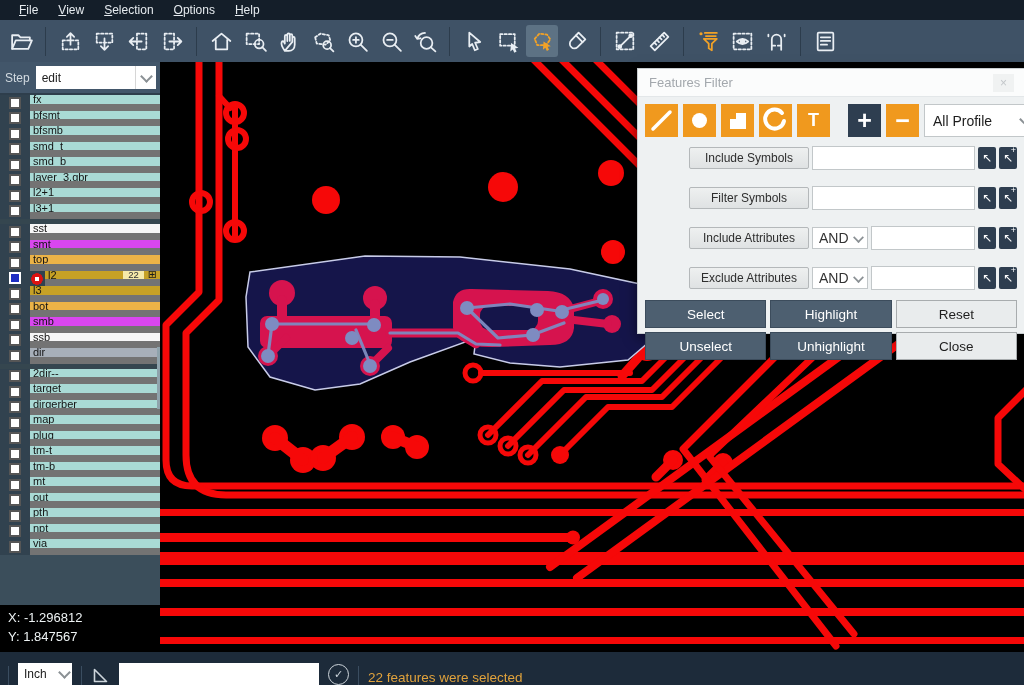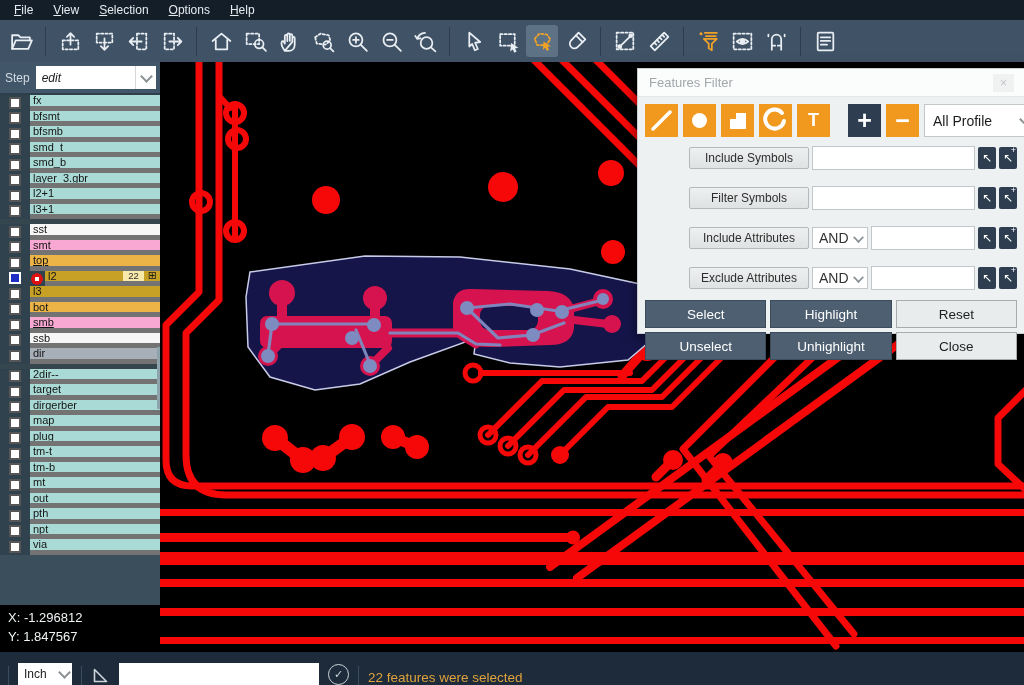--- a/index.html
+++ b/index.html
@@ -1,45 +1,45 @@
 <!DOCTYPE html>
 <html><head>
 <meta charset="utf-8">
 <style>
   html,body{margin:0;padding:0;background:#222;}
   .app{width:1024px;height:685px;position:relative;overflow:hidden;background:#000;
        font-family:"Liberation Sans","DejaVu Sans",sans-serif;-webkit-font-smoothing:antialiased;}
   
-  .menubar{position:absolute;top:0;left:0;right:0;height:20px;background:#141e29;display:flex;align-items:center;padding-left:4px;z-index:5;}
+  .menubar{position:absolute;top:0;left:0;right:0;height:20px;background:#141e29;display:flex;align-items:center;padding-left:9px;z-index:5;}
   .menu-item{color:#e6ebef;font-size:12px;padding:0 10px;line-height:20px;cursor:default;}
   .menu-item u{text-decoration:underline;}
   
   .toolbar{position:absolute;top:20px;left:0;right:0;height:42px;background:#3f5266;display:flex;align-items:center;padding-left:5px;gap:2px;z-index:5;}
   .tbtn{width:32px;height:32px;display:flex;align-items:center;justify-content:center;border-radius:3px;flex:none;}
   .tbtn.active{background:#5d7284;}
   .tdiv{width:1px;height:29px;background:#2c3c4c;margin:0 6px;flex:none;}
   svg.ic{width:25px;height:25px;fill:none;stroke:#e9eef3;stroke-width:1.7;stroke-linecap:round;stroke-linejoin:round;}
   svg.ic.orange{stroke:#f2a227;}
   
   .sidebar{position:absolute;top:62px;left:0;width:160px;bottom:33px;background:#3b4e5b;display:flex;flex-direction:column;z-index:4;}
   .steprow{height:31px;background:#42566a;display:flex;align-items:center;padding:0 4px 0 5px;gap:6px;border-bottom:2px solid #2e3e4c;flex:none;}
   .steplabel{color:#d3dbe1;font-size:12px;}
-  .stepselect{flex:1;height:23px;background:#fff;display:flex;align-items:center;font-size:12px;color:#1c1c1c;padding-left:6px;position:relative;font-style:italic;}
+  .stepselect{flex:1;height:23px;background:#fff;display:flex;align-items:center;font-size:12px;color:#1c1c1c;padding-left:6px;position:relative;}
   .stepselect .chevbox{position:absolute;right:0;top:0;bottom:0;width:20px;border-left:1px solid #d6d6d6;display:flex;align-items:center;justify-content:center;}
   .chev{width:7px;height:7px;border-right:2px solid #8a9094;border-bottom:2px solid #8a9094;transform:rotate(45deg);margin-top:-3px;}
   .layerlist{position:relative;flex:none;}
   .lrow{display:flex;height:15.5px;align-items:stretch;}
   .lcb{width:30px;background:#31424f;display:flex;align-items:center;justify-content:center;flex:none;}
   .lcb::after{content:"";width:8px;height:8px;background:#fff;border:2px solid #565656;display:block;}
   .lcb.checked::after{background:#1e2ec2;border:2px solid #fff;}
   .ldot{width:15px;background:#31424f;flex:none;position:relative;}
   .ldot::after{content:"";position:absolute;left:1px;top:2px;width:12px;height:12px;border-radius:50%;
     background:radial-gradient(circle at 50% 50%, #fff 0 2.2px, #dd1111 2.2px 6px, rgba(0,0,0,0) 6px);}
-  .lname{flex:1;font-size:11px;padding-left:3px;color:#141414;border-bottom:5px solid #737373;display:flex;align-items:center;min-width:0;white-space:nowrap;overflow:hidden;}
-  .c-teal{background:#a9dad5;} .c-white{background:#f6f6f6;} .c-green{background:#f9a8d4;text-decoration:underline;}
+  .lname{flex:1;font-size:11px;padding-left:3px;color:#141414;border-bottom:7px solid #737373;display:flex;align-items:center;min-width:0;white-space:nowrap;overflow:hidden;}
+  .c-teal{background:#a9dad5;} .c-white{background:#f6f6f6;} .c-green{background:#d946ef;text-decoration:underline;}
   .c-amber{background:#ecb347;text-decoration:underline;} .c-mustard{background:#c7a125;} .c-gray{background:#a7afb9;}
   .lsep{height:5px;background:#35464f;}
   .lbadge{margin-left:auto;background:#f6e9a9;border-radius:0;font-size:9.5px;padding:0 5px;height:12px;line-height:12px;color:#333;flex:none;}
   .lgrid{font-size:11px;margin:0 3px 0 4px;color:#1a1a1a;line-height:1;flex:none;}
   .scrollnub{position:absolute;right:0;top:252px;width:3px;height:62px;background:#8fa3ac;}
   .sidebar-spacer{flex:1;}
   .coords{height:44px;background:#000000;color:#eef3f4;font-size:13px;padding:3px 0 0 8px;line-height:19px;flex:none;}
   
   .statusbar{position:absolute;left:0;right:0;bottom:0;height:33px;background:#1d2b3a;display:flex;align-items:flex-end;gap:9px;padding:0 8px;z-index:6;}
   .sdiv{width:1px;height:19px;background:#3a4d60;flex:none;}

